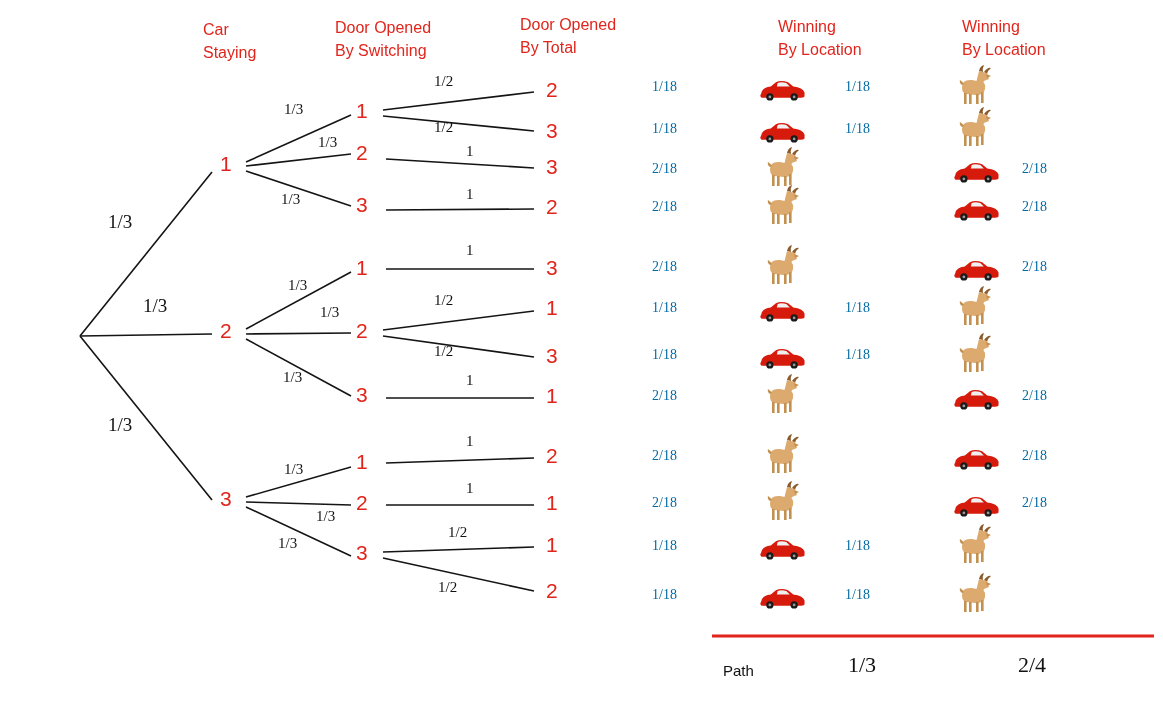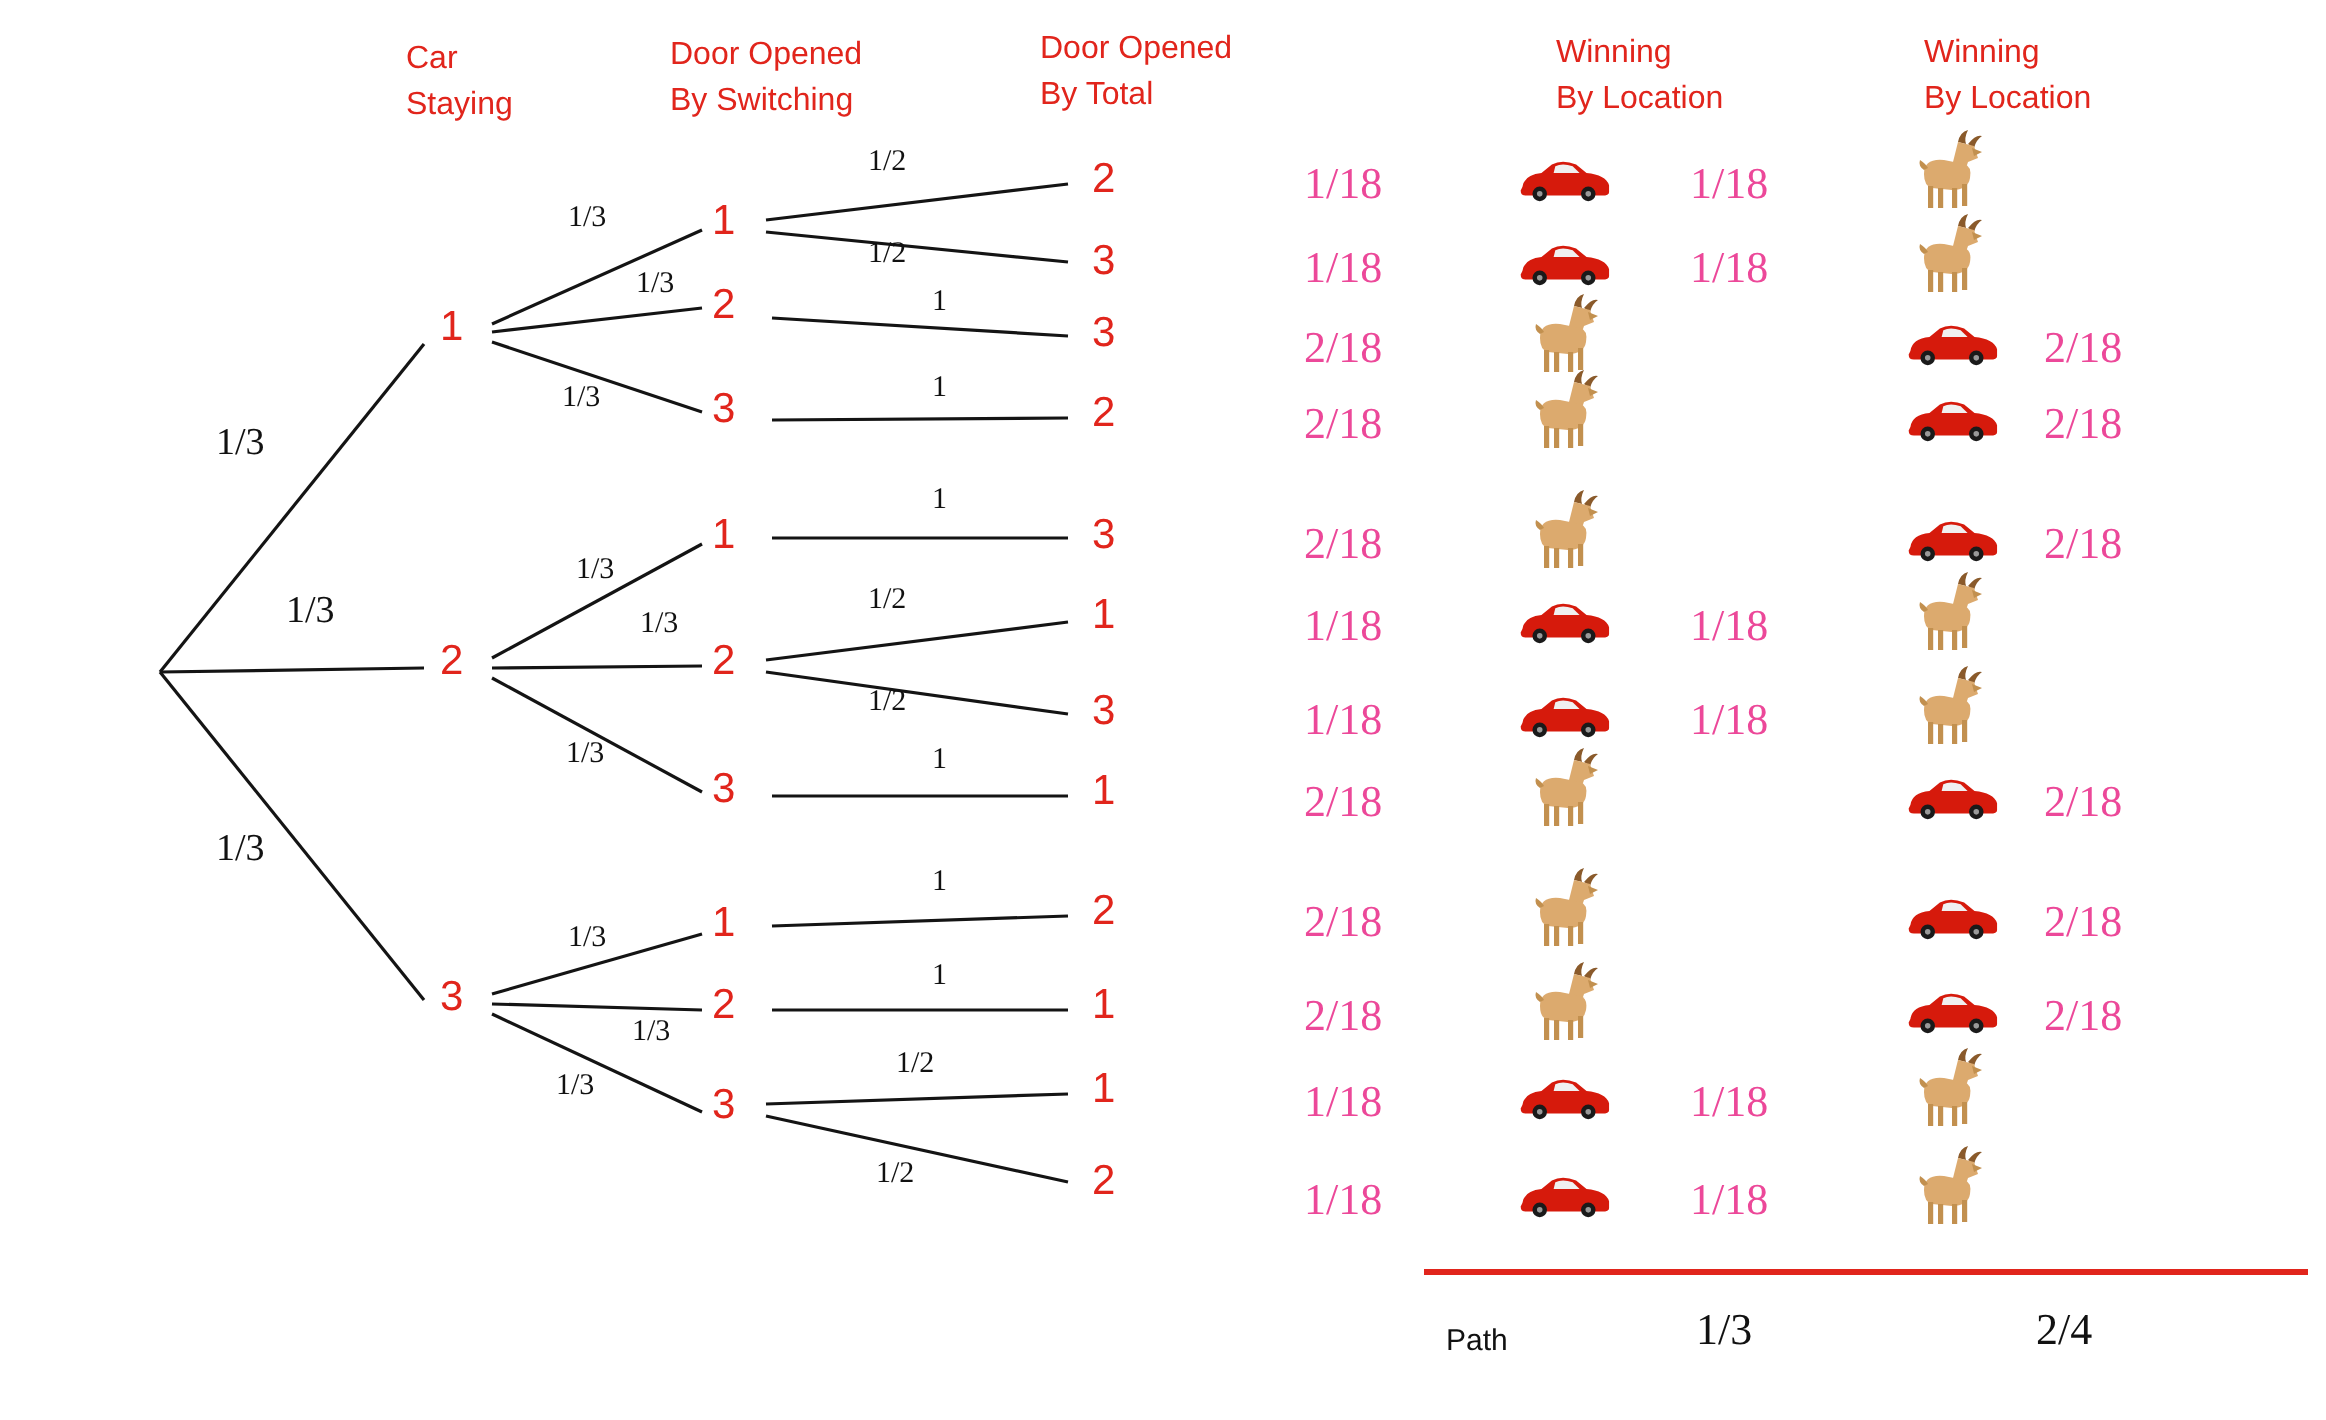--- a/index.html
+++ b/index.html
@@ -17,22 +17,22 @@
   .node{
     position:absolute;font-size:21px;color:var(--accent,#e1251c);
     font-family:"Liberation Sans",sans-serif;line-height:1;white-space:nowrap;
   }
   .frac{
     position:absolute;font-family:"Liberation Serif",serif;font-size:15px;
     color:#111;line-height:1.1;white-space:nowrap;
   }
   .frac-lg{font-size:19px;}
   .ptxt,.val{
-    position:absolute;font-family:"Liberation Serif",serif;font-size:22px;
-    color:#ec4899;line-height:1.2;white-space:nowrap;
+    position:absolute;font-family:"Liberation Serif",serif;font-size:14px;
+    color:#0369a1;line-height:1.2;white-space:nowrap;
   }
   .total-label{position:absolute;font-size:15px;color:#111;}
   .total-frac{
     position:absolute;font-family:"Liberation Serif",serif;font-size:22px;color:#111;
   }
   svg.icon{position:absolute;overflow:visible;}
   svg.icon.car{width:52px;height:24px;}
   svg.icon.goat{width:34px;height:40px;}
 </style>
 </head>

